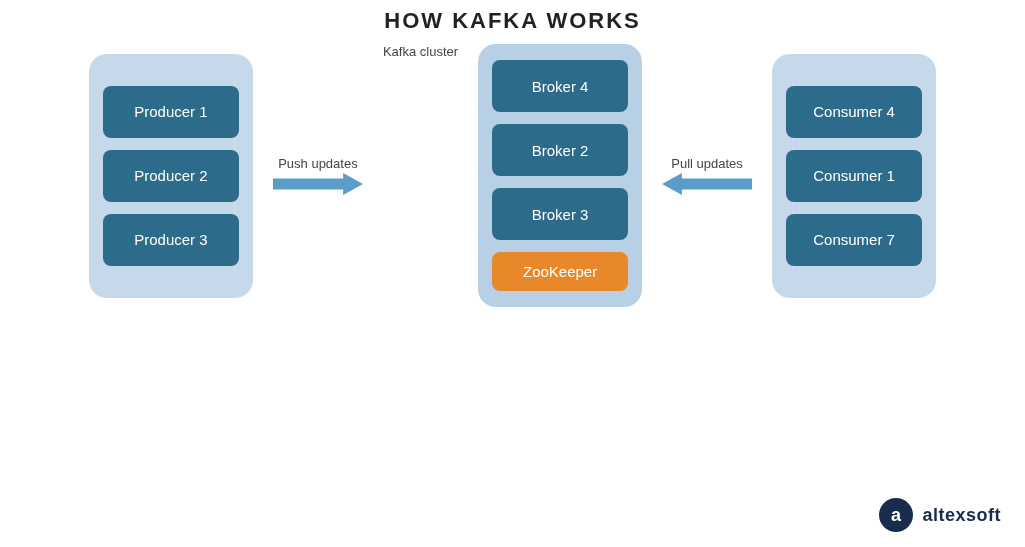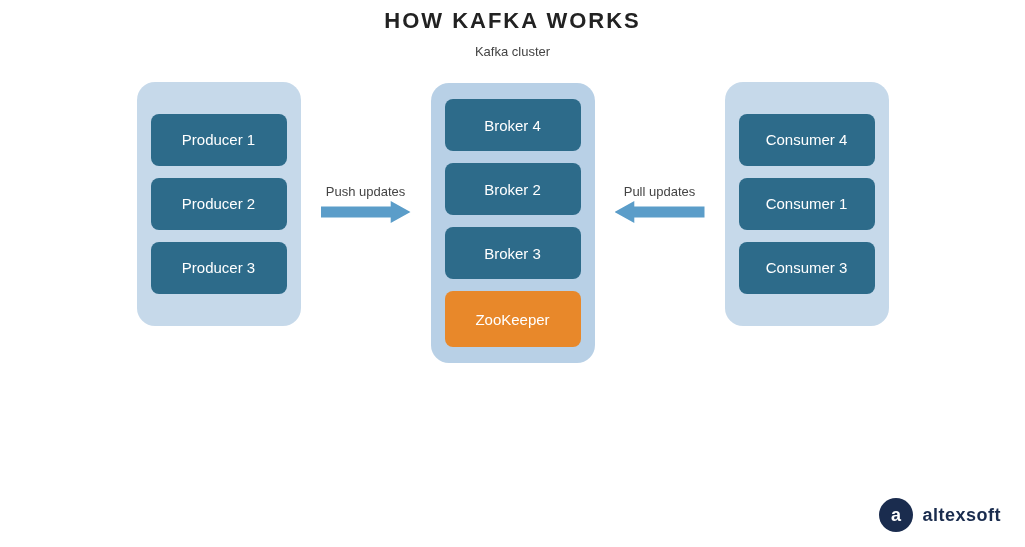--- a/index.html
+++ b/index.html
@@ -39,22 +39,21 @@
       padding: 32px 14px;
       display: flex;
       flex-direction: column;
       gap: 12px;
       align-items: center;
       min-width: 164px;
     }
 
     .kafka-cluster-wrapper {
       display: flex;
-      flex-direction: column;
-      align-items: center;
+      flex-direction: row;
       gap: 20px;
     }
 
     .kafka-cluster-label {
       font-size: 13px;
       color: #444;
       margin-bottom: 4px;
     }
 
     .kafka-group-box {
@@ -83,21 +82,21 @@
       text-align: center;
     }
 
     .node-zookeeper {
       background: #e8882a;
       color: #fff;
       border-radius: 8px;
       font-size: 15px;
       font-weight: 500;
       width: 136px;
-      height: 56px;
+      height: 39px;
       display: flex;
       align-items: center;
       justify-content: center;
       text-align: center;
     }
 
     
     .arrow-area {
       display: flex;
       flex-direction: column;
@@ -195,21 +194,21 @@
   <div class="arrow-area">
     <div class="arrow-label">Pull updates</div>
     <div class="arrow-left">
       <div class="shaft"></div>
     </div>
   </div>
 
   <div class="group-box">
     <div class="node">Consumer 4</div>
     <div class="node">Consumer 1</div>
-    <div class="node">Consumer 3</div>
+    <div class="node">Consumer 7</div>
   </div>
 
 </div>
 
 <div class="logo-area">
   <svg class="logo-icon" viewBox="0 0 36 36" xmlns="http://www.w3.org/2000/svg">
     <circle cx="18" cy="18" r="17" fill="#1a2c4e"></circle>
     <text x="18" y="24" text-anchor="middle" fill="white" font-size="18" font-weight="bold" font-family="Arial">a</text>
   </svg>
   <span class="logo-text">altexsoft</span>

